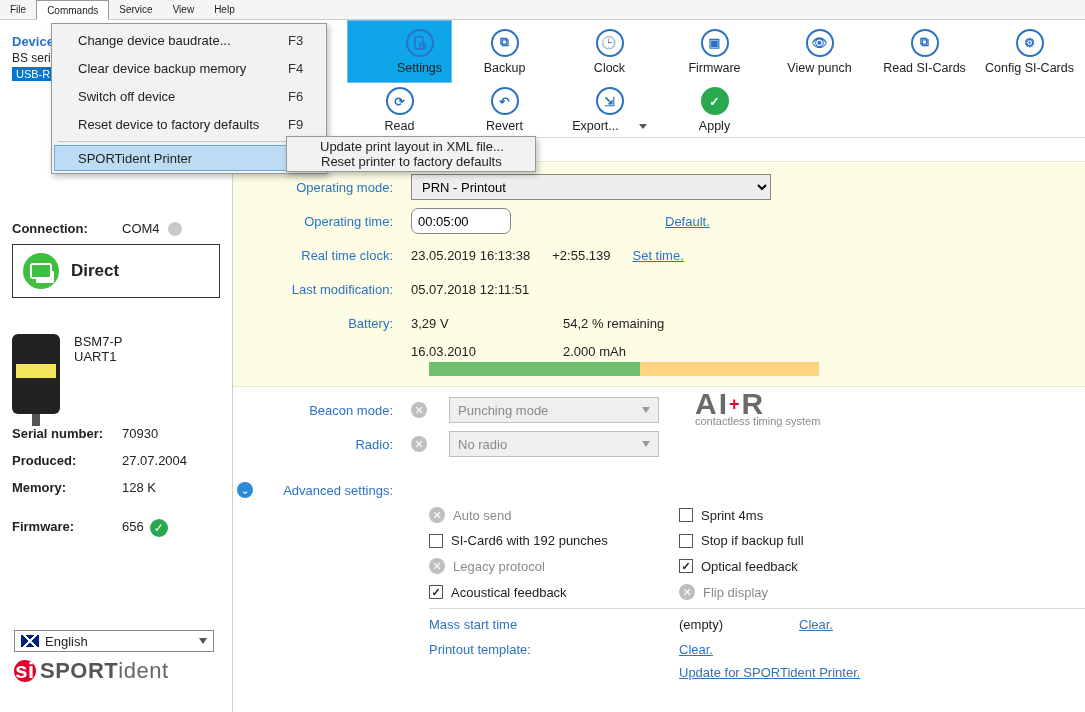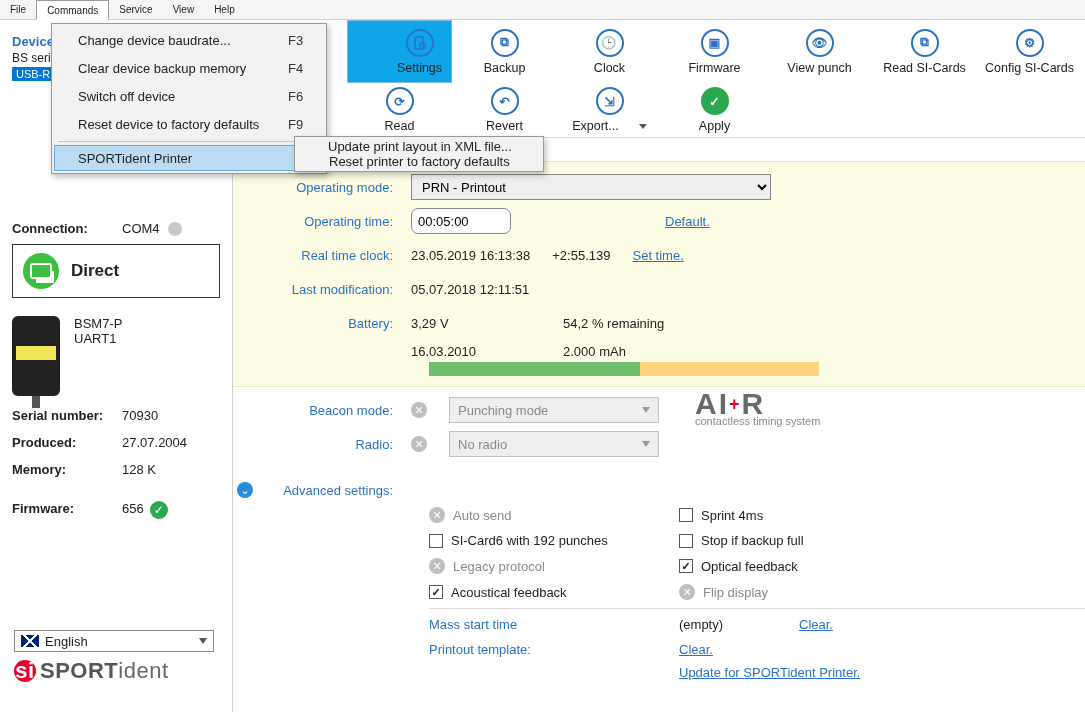--- a/index.html
+++ b/index.html
@@ -61,21 +61,21 @@
     border: 1px solid #6aa9e0;
     padding: 0 7px 0 23px; height:26px;
   }
   .dropdown .dd-row .arrow-r {
     position:absolute; right:6px;
     border-left:5px solid #333; border-top:4px solid transparent; border-bottom:4px solid transparent;
   }
   .submenu {
     position: absolute;
     top: 136px;
-    left: 294px;
+    left: 286px;
     width: 250px;
     background: #f2f2f2;
     border: 1px solid #999;
     z-index: 26;
     box-shadow: 2px 3px 6px rgba(0,0,0,0.25);
     padding: 2px;
   }
   .submenu .dd-row { padding-left:32px; }
   .submenu .dd-row.hover { padding-left:31px; }
 
@@ -118,21 +118,21 @@
   .conn-row { display:flex; align-items:center; margin-top:140px;}
   .conn-row .lbl { font-weight:600; width:110px;}
   .status-dot { width:14px; height:14px; border-radius:50%; background:#c9c9c9; margin-left:8px;}
   .direct-box {
     margin-top:8px; border:1px solid #333; height:54px; display:flex; align-items:center; gap:12px;
     padding:0 10px;
   }
   .direct-icon { width:36px; height:36px; border-radius:50%; background:#3fbf3f; display:flex; align-items:center; justify-content:center;}
   .direct-icon::before{ content:""; width:18px; height:12px; border:2px solid #fff; border-radius:3px; box-shadow:4px 6px 0 -2px #fff;}
   .direct-text { font-weight:700; font-size:17px; }
-  .dev-row { display:flex; gap:14px; margin-top:18px; align-items:flex-start;}
+  .dev-row { display:flex; gap:14px; margin-top:36px; align-items:flex-start;}
   .dev-img { width:48px; height:80px; background:#222; border-radius:6px; position:relative;}
   .dev-img::before{content:""; position:absolute; left:4px; right:4px; top:30px; height:14px; background:#f3e55a;}
   .dev-img::after{content:""; position:absolute; left:20px; bottom:-12px; width:8px; height:12px; background:#555;}
   .spec-row{display:flex; margin-top:12px;}
   .spec-row .lbl{font-weight:600; width:110px;}
   .ok-icon { display:inline-flex; width:18px; height:18px; border-radius:50%; background:#2aa84f; color:#fff; align-items:center; justify-content:center; font-size:12px; margin-left:6px;}
   .lang-sel { position:absolute; bottom:60px; left:14px; width:200px; height:22px; border:1px solid #888; background:#fff; display:flex; align-items:center; padding:0 6px;}
   .lang-sel::after{content:""; margin-left:auto; border-left:4px solid transparent; border-right:4px solid transparent; border-top:6px solid #555;}
   .flag{width:18px;height:12px;background:linear-gradient(#00247d,#00247d); margin-right:6px; position:relative;}
   .flag::before{content:"";position:absolute;inset:0;background:linear-gradient(45deg,transparent 45%,#fff 45%,#fff 55%,transparent 55%),linear-gradient(-45deg,transparent 45%,#fff 45%,#fff 55%,transparent 55%);}

